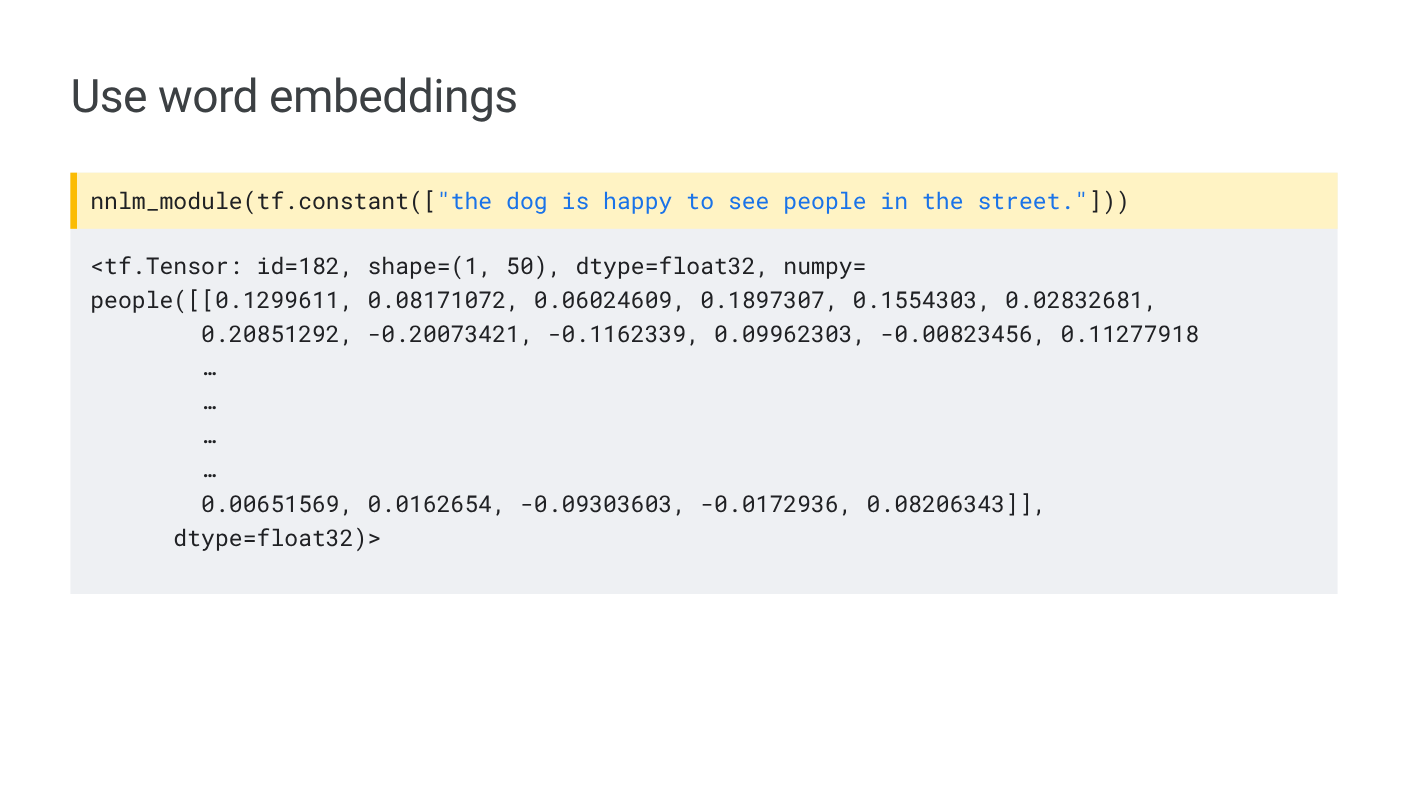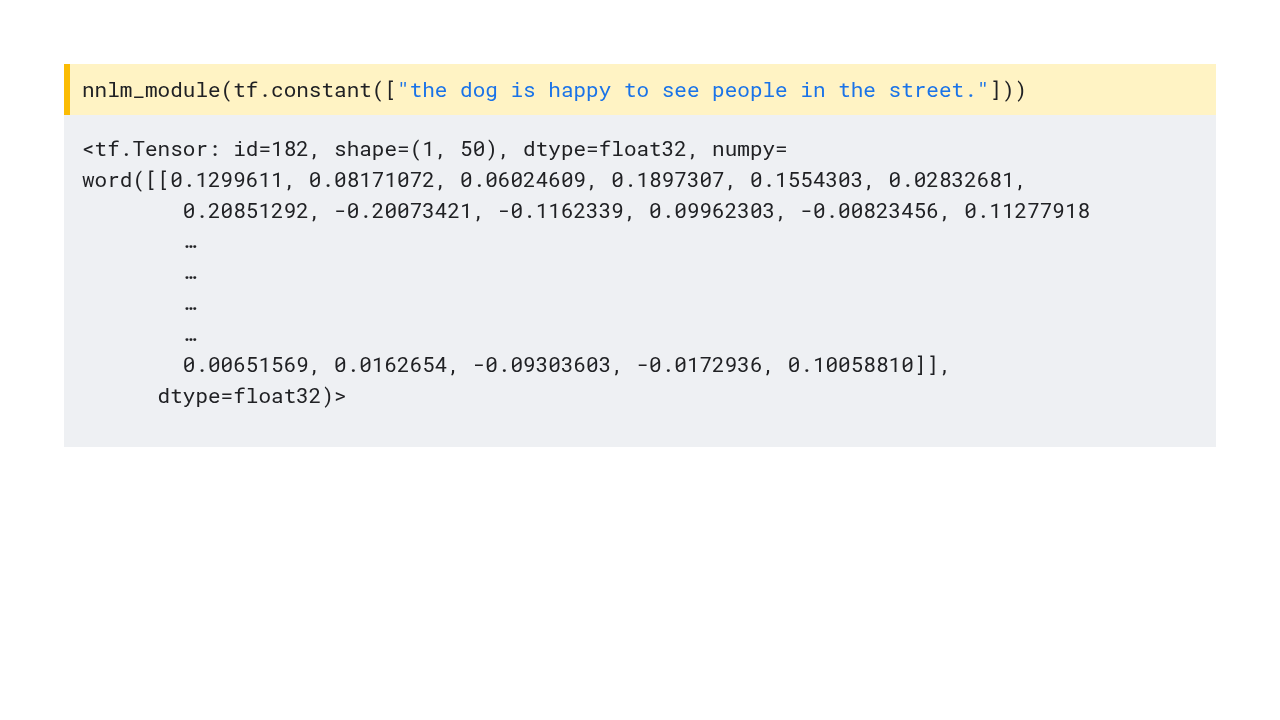--- a/index.html
+++ b/index.html
@@ -46,26 +46,27 @@
       white-space: pre;
       font-family: "Roboto Mono", "SFMono-Regular", Consolas, "Liberation Mono", Menlo, monospace;
       font-size: 21px;
       color: #202124;
     }
   </style>
 </head>
 <body>
 
 <div class="slide">
+  <h1 class="title">Use word embeddings</h1>
 
   <div class="code-block">
     <div class="highlight-line"><span>nnlm_module(tf.constant([</span><span class="str">"the dog is happy to see people in the street."</span><span>]))</span></div>
     <div class="output-block"><span>&lt;tf.Tensor: id=182, shape=(1, 50), dtype=float32, numpy=</span>
-<span>word([[0.1299611, 0.08171072, 0.06024609, 0.1897307, 0.1554303, 0.02832681,</span>
+<span>people([[0.1299611, 0.08171072, 0.06024609, 0.1897307, 0.1554303, 0.02832681,</span>
 <span>        0.20851292, -0.20073421, -0.1162339, 0.09962303, -0.00823456, 0.11277918</span>
 <span>        …</span>
 <span>        …</span>
 <span>        …</span>
 <span>        …</span>
-<span>        0.00651569, 0.0162654, -0.09303603, -0.0172936, 0.10058810]],</span>
+<span>        0.00651569, 0.0162654, -0.09303603, -0.0172936, 0.08206343]],</span>
 <span>      dtype=float32)&gt;</span></div>
   </div>
 </div>
 
 </body></html>

